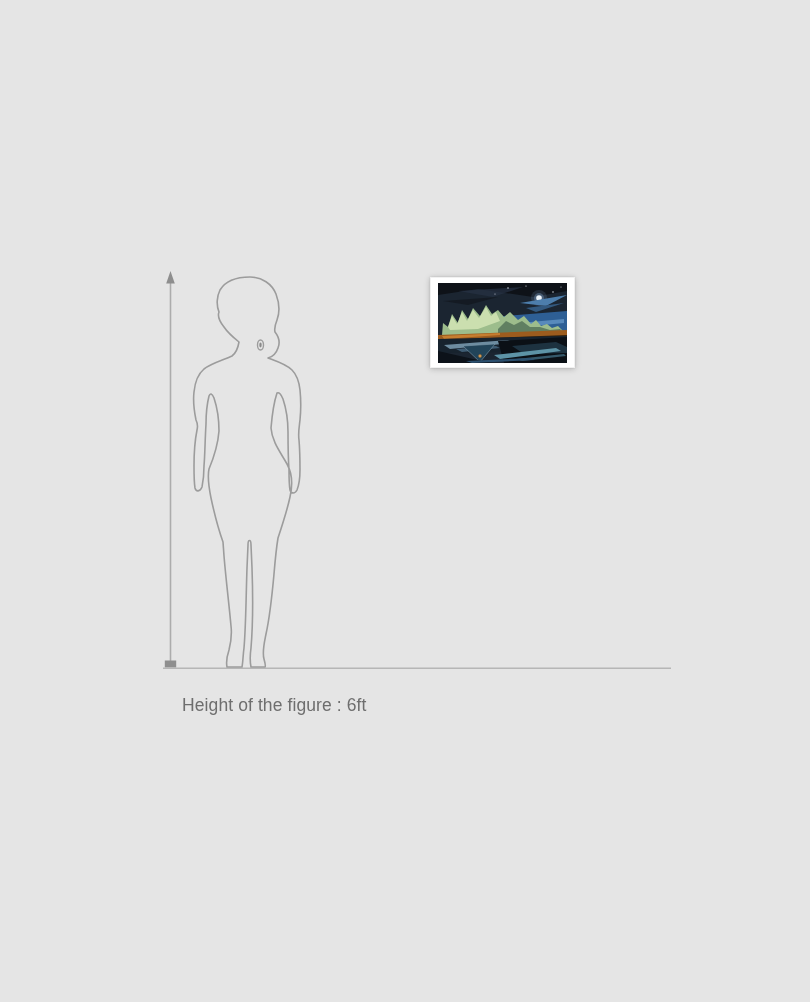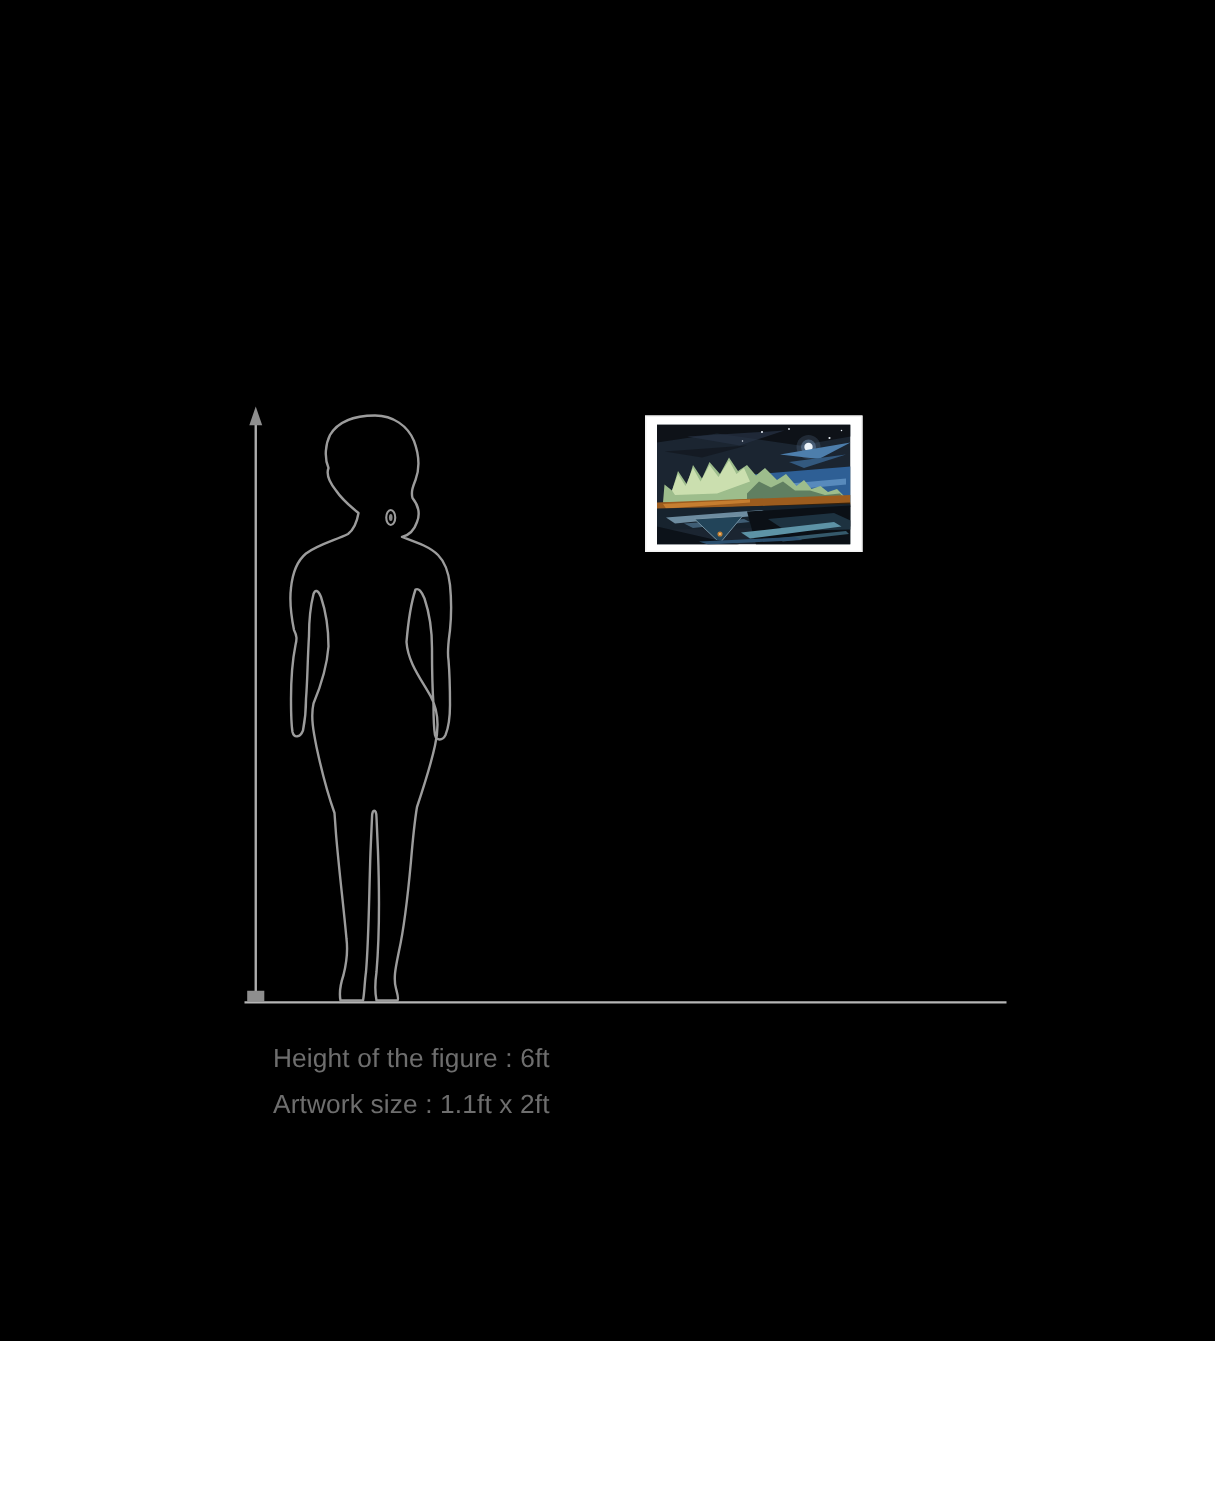--- a/index.html
+++ b/index.html
@@ -5,22 +5,22 @@
 <style>
   html, body {
     margin: 0;
     padding: 0;
     background: #ffffff;
     font-family: "Liberation Sans", sans-serif;
   }
   #canvas {
     position: relative;
     width: 810px;
-    height: 894px;
-    background: #000000;
+    height: 1002px;
+    background: #e5e5e5;
     overflow: hidden;
   }
   #diagram-overlay {
     position: absolute;
     left: 0; top: 0;
     width: 810px;
     height: 1002px;
     display: block;
   }
   #artwork-frame {
@@ -176,16 +176,15 @@
       <polygon points="56,72 118,65 123,68 62,76" fill="#5d93a6"></polygon>
       <polygon points="78,76 126,71 128,73 84,78" fill="#35596b"></polygon>
 
       <polygon points="0,68 35,76 55,80 0,80" fill="#0c1219"></polygon>
       <polygon points="28,78 92,75 97,77 34,80" fill="#2b4f6e"></polygon>
     </svg>
   </div>
 
   <div id="size-info">
     <div class="info-line">Height of the figure : 6ft</div>
-    <div class="info-line">Artwork size : 1.1ft x 2ft</div>
   </div>
 
 </div>
 
 </body></html>

